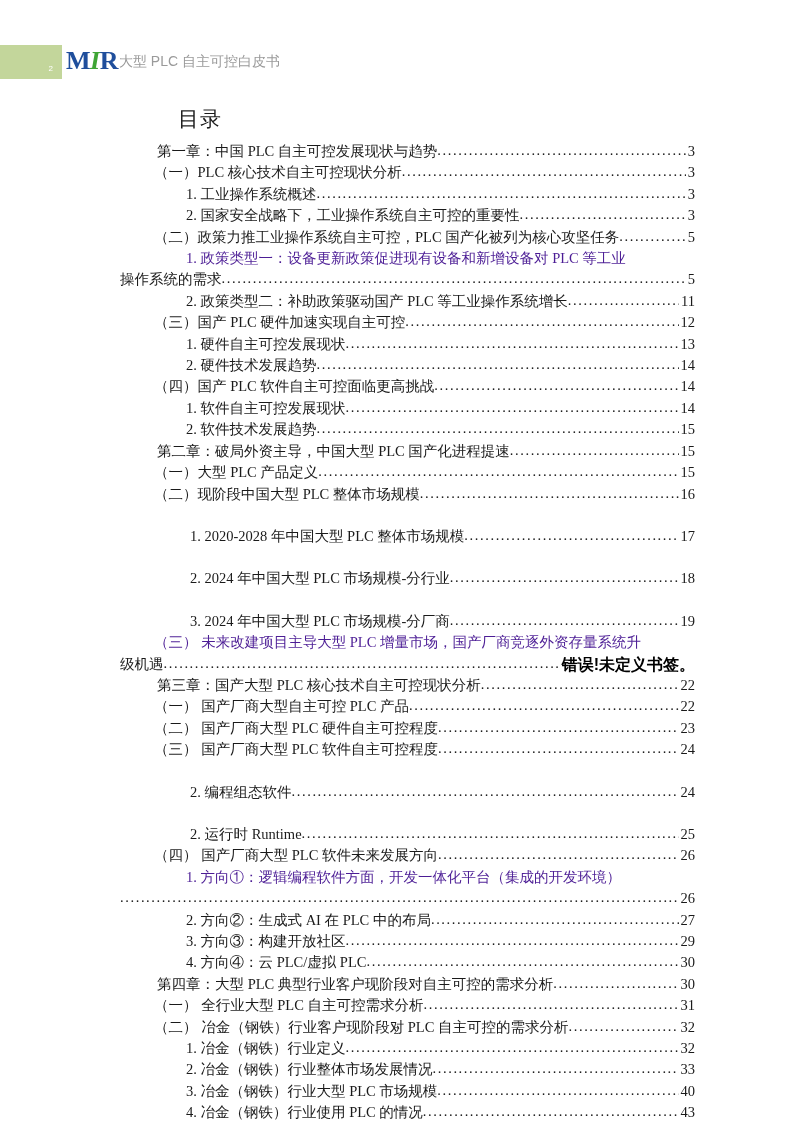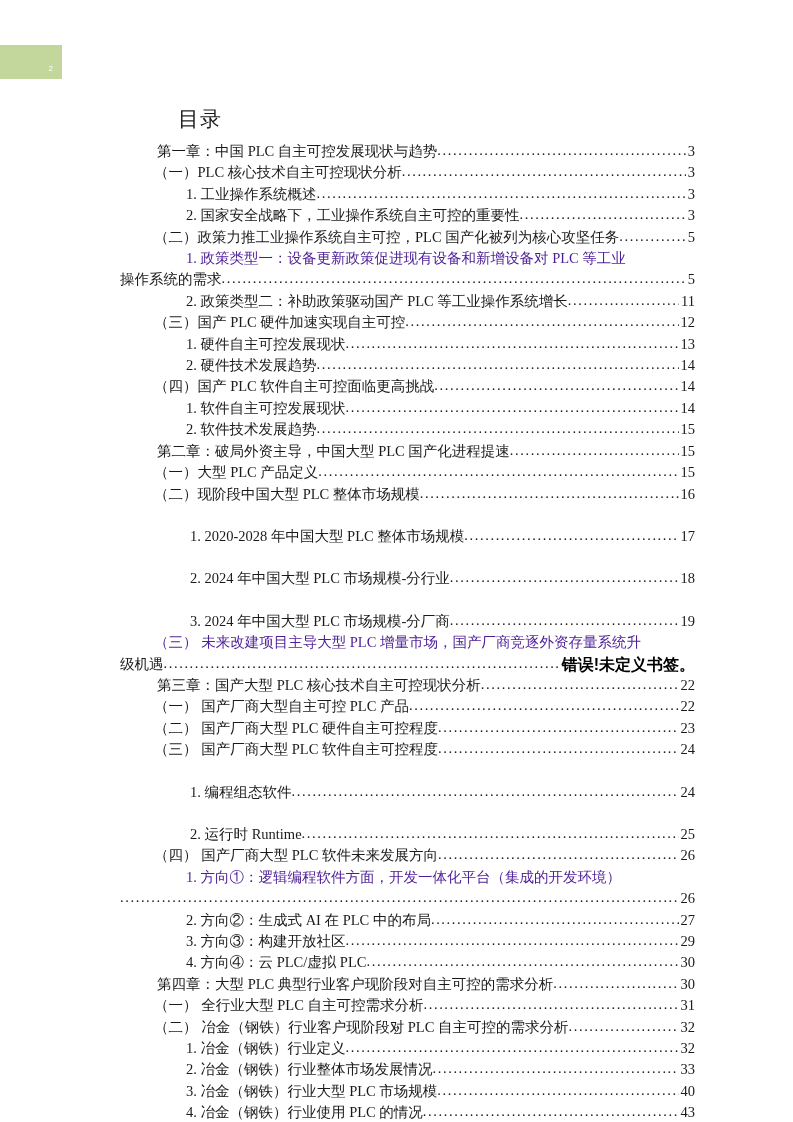--- a/index.html
+++ b/index.html
@@ -147,20 +147,23 @@
 </style>
 </head>
 <body>
 
 <div class="page">
 
   <div class="header">
     <div class="header-badge">
       <span class="header-badge-num">2</span>
     </div>
+    <div class="logo-wrap">
+      <span class="logo-m">M</span><span class="logo-i">I</span><span class="logo-r">R</span><span class="header-title">大型 PLC 自主可控白皮书</span>
+    </div>
   </div>
 
   <div class="toc-title">目录</div>
 
   <div class="toc" id="toc-list">
       <div class="toc-row ind-ch">
         <span class="label">第一章：中国 PLC 自主可控发展现状与趋势</span>
         <span class="leader">...............................................................................................................................................................</span>
         <span class="pg">3</span>
       </div>
@@ -275,21 +278,21 @@
         <span class="label">（二）  国产厂商大型 PLC 硬件自主可控程度</span>
         <span class="leader">...............................................................................................................................................................</span>
         <span class="pg">23</span>
       </div>
       <div class="toc-row ind-sec">
         <span class="label">（三）  国产厂商大型 PLC 软件自主可控程度</span>
         <span class="leader">...............................................................................................................................................................</span>
         <span class="pg">24</span>
       </div>
       <div class="toc-row ind-sub2">
-        <span class="label">1.  编程组态软件</span>
+        <span class="label">2.  编程组态软件</span>
         <span class="leader">...............................................................................................................................................................</span>
         <span class="pg">24</span>
       </div>
       <div class="toc-row ind-sub2">
         <span class="label">2.  运行时 Runtime</span>
         <span class="leader">...............................................................................................................................................................</span>
         <span class="pg">25</span>
       </div>
       <div class="toc-row ind-sec">
         <span class="label">（四）  国产厂商大型 PLC 软件未来发展方向</span>

